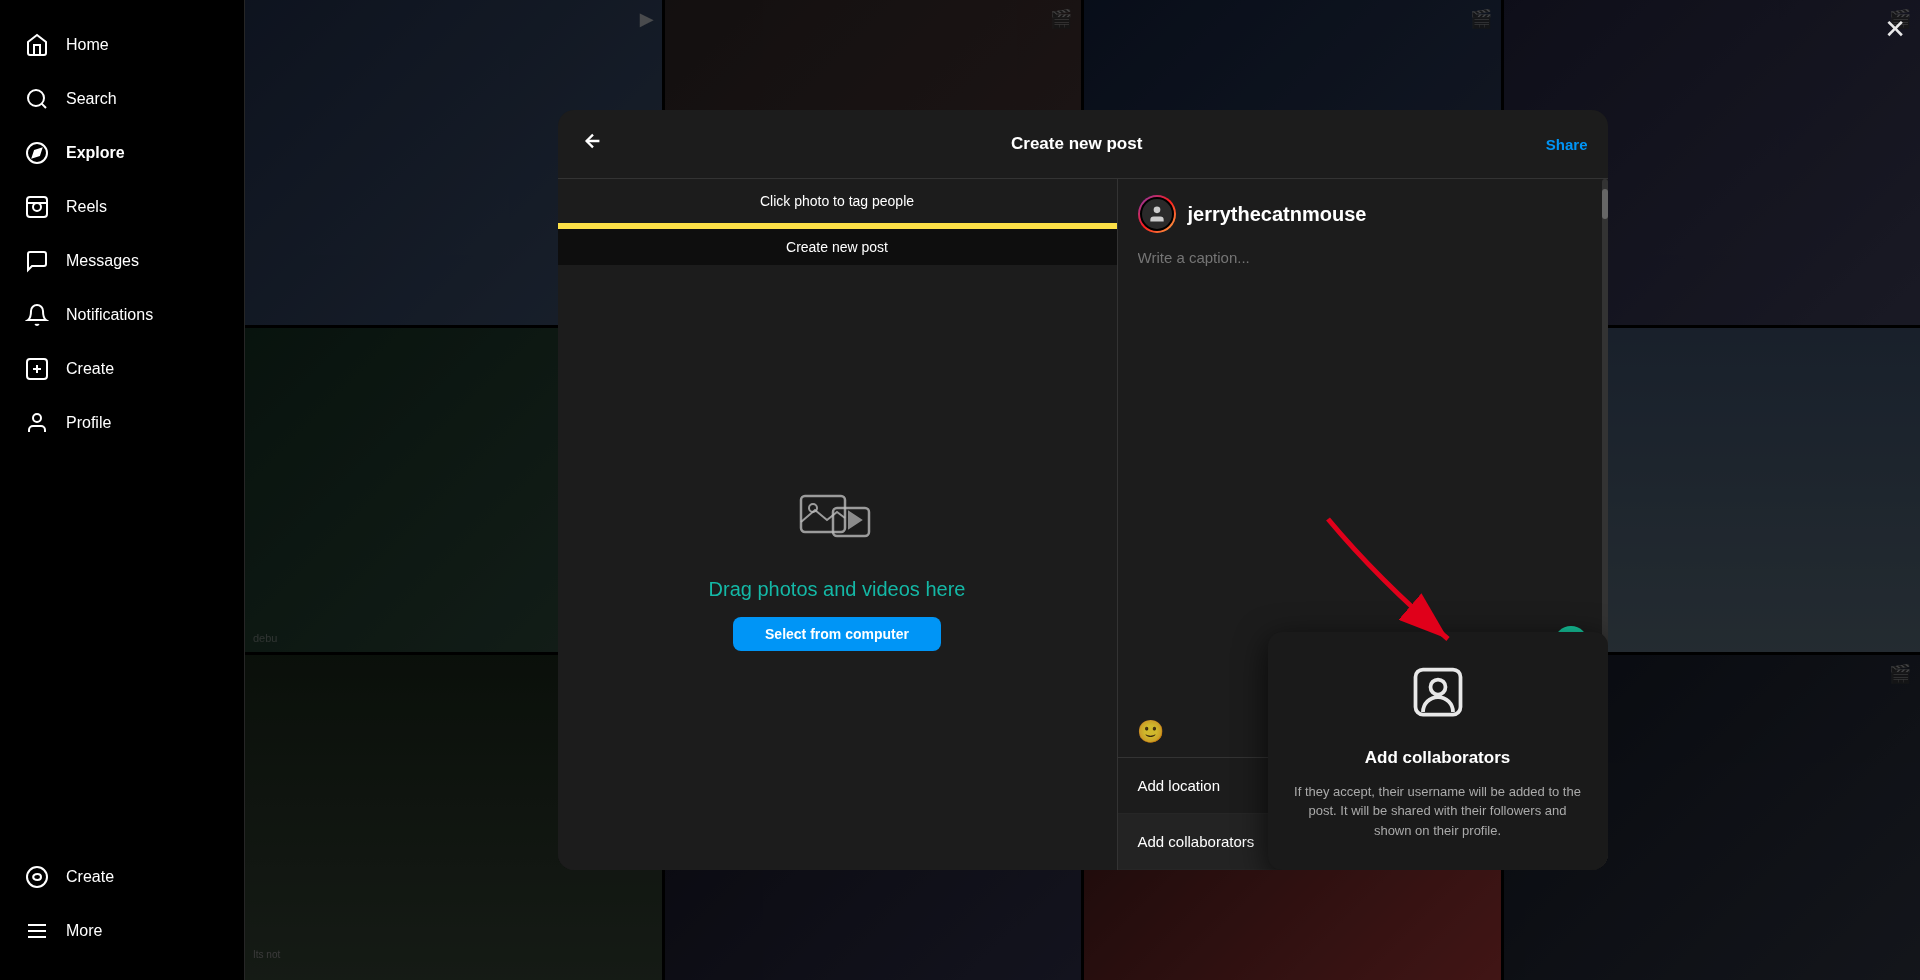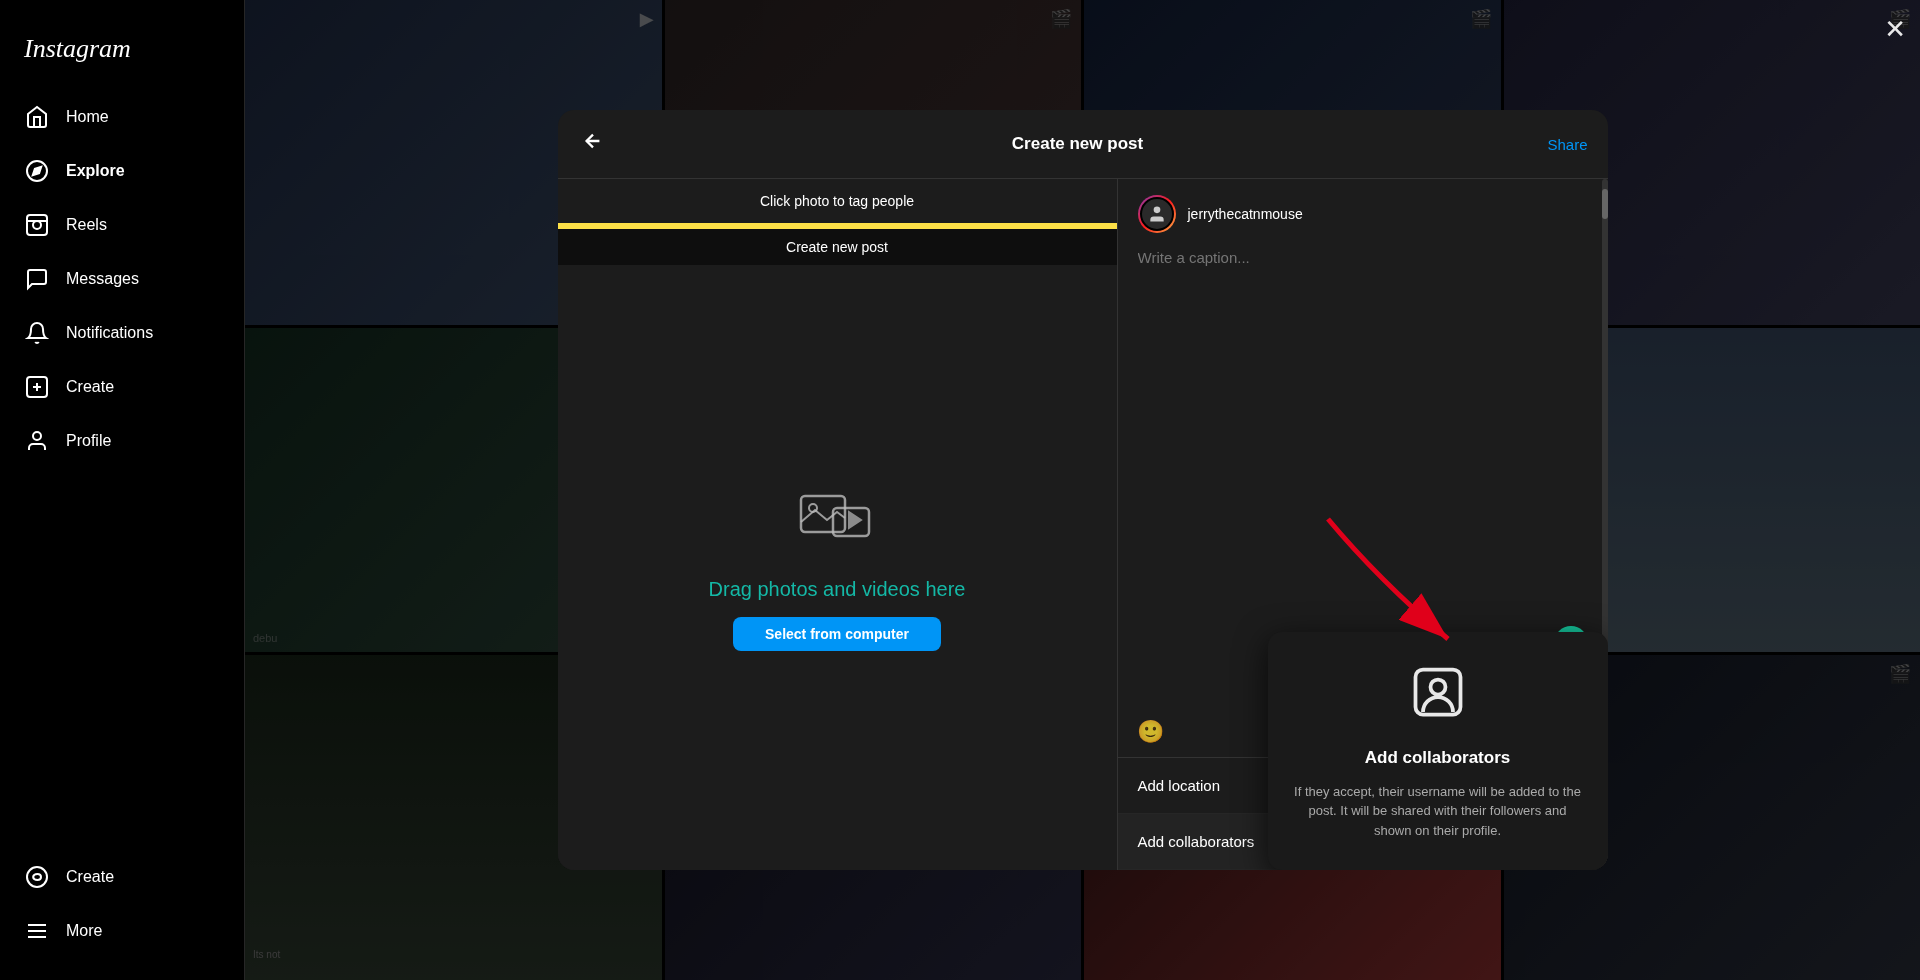--- a/index.html
+++ b/index.html
@@ -144,21 +144,21 @@
     .modal-title {
       font-size: 17px;
       font-weight: 600;
       color: #fff;
     }
     .modal-share-btn {
       background: none;
       border: none;
       color: #0095f6;
       font-size: 15px;
-      font-weight: 400;
+      font-weight: 700;
       cursor: pointer;
     }
 
     
     .modal-body {
       display: flex;
       flex: 1;
       overflow: hidden;
     }
 
@@ -251,22 +251,22 @@
       border-radius: 50%;
       background: #2a2a2a;
       border: 2px solid #000;
       display: flex;
       align-items: center;
       justify-content: center;
       font-size: 13px;
       color: #ccc;
     }
     .username {
-      font-size: 14px;
-      font-weight: 400;
+      font-size: 20px;
+      font-weight: 700;
       color: #fff;
     }
 
     
     .caption-area {
       padding: 0 20px 12px;
       flex: 1;
     }
     .caption-textarea {
       width: 100%;
@@ -411,32 +411,40 @@
       background: #666;
       border-radius: 3px;
       position: absolute;
       top: 10px;
     }
   </style>
 </head>
 <body>
 
 <nav class="sidebar">
-  <div class="sidebar-logo">Instagram</div>
 
   <div class="sidebar-item">
     <span class="sidebar-icon">
       <svg width="24" height="24" viewBox="0 0 24 24" fill="none" stroke="currentColor" stroke-width="2">
         <path d="M3 9l9-7 9 7v11a2 2 0 01-2 2H5a2 2 0 01-2-2z"></path>
         <polyline points="9 22 9 12 15 12 15 22"></polyline>
       </svg>
     </span>
     <span>Home</span>
   </div>
 
+  <div class="sidebar-item">
+    <span class="sidebar-icon">
+      <svg width="24" height="24" viewBox="0 0 24 24" fill="none" stroke="currentColor" stroke-width="2">
+        <circle cx="11" cy="11" r="8"></circle>
+          <line x1="21" y1="21" x2="16.65" y2="16.65"></line>
+      </svg>
+    </span>
+    <span>Search</span>
+  </div>
 
   <div class="sidebar-item active">
     <span class="sidebar-icon">
       <svg width="24" height="24" viewBox="0 0 24 24" fill="none" stroke="currentColor" stroke-width="2">
         <circle cx="12" cy="12" r="10"></circle>
         <polygon points="16.24 7.76 14.12 14.12 7.76 16.24 9.88 9.88 16.24 7.76" fill="currentColor"></polygon>
       </svg>
     </span>
     <span>Explore</span>
   </div>

